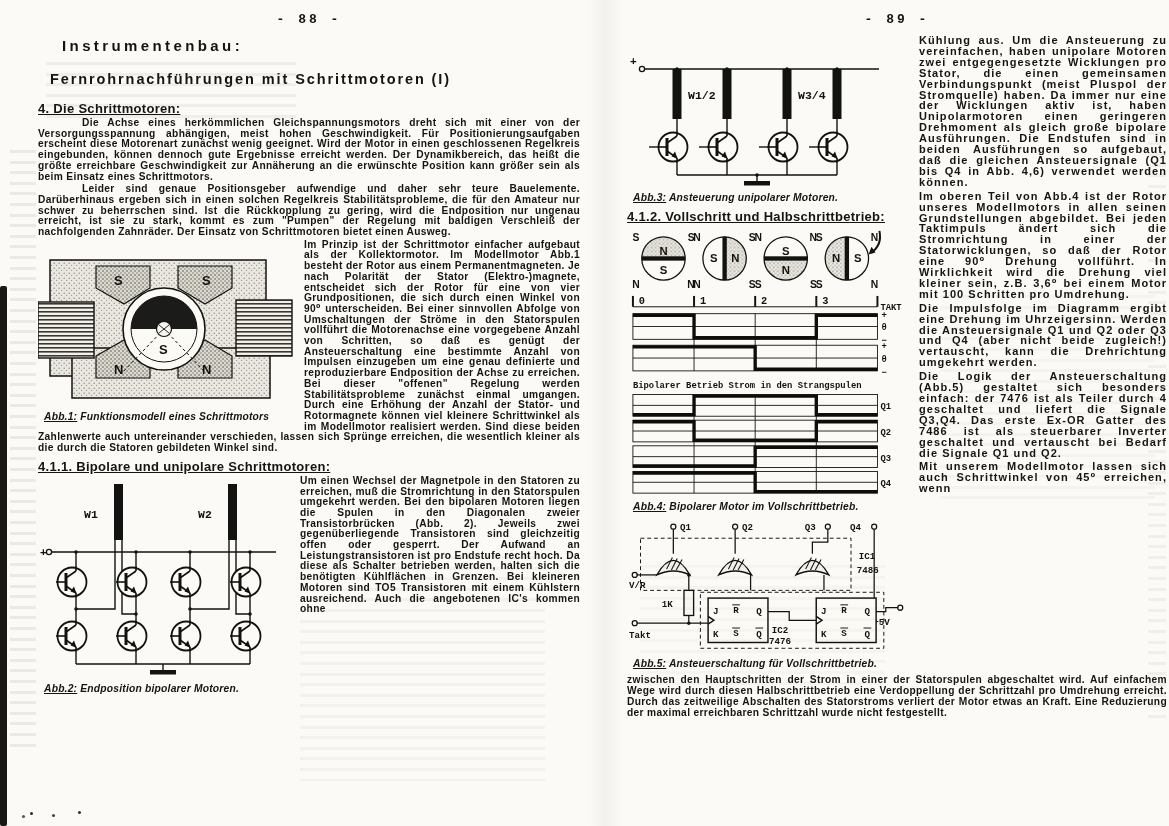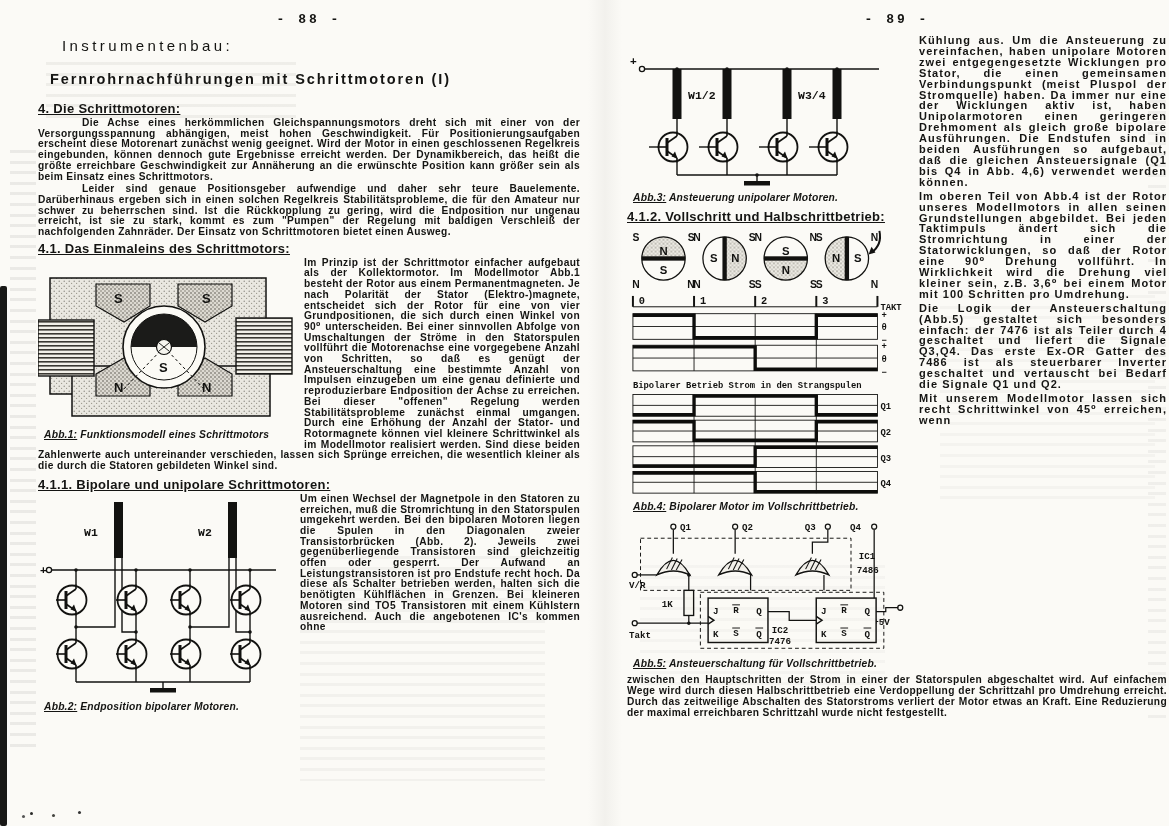--- a/index.html
+++ b/index.html
@@ -3,21 +3,21 @@
 <meta charset="utf-8">
 <style>
   html,body{margin:0;padding:0;}
   body{width:1169px;height:826px;background:#fbfaf6;overflow:hidden;position:relative;
        font-family:"Liberation Sans","DejaVu Sans",sans-serif;color:#141412;}
   .page{position:absolute;top:12px;}
   .page-left{left:38px;width:542px;}
   .page-right{left:627px;width:540px;}
   .pagenum{font-family:"Liberation Mono","DejaVu Sans Mono",monospace;font-weight:bold;
            font-size:13px;letter-spacing:3px;text-align:center;margin-bottom:8px;}
-  .kicker{font-size:15px;font-weight:normal;letter-spacing:3.4px;margin:10px 0 17px 24px;}
+  .kicker{font-size:15px;font-weight:bold;letter-spacing:3.4px;margin:10px 0 17px 24px;}
   .title{font-size:14.5px;font-weight:bold;letter-spacing:1.9px;margin:0 0 14px 12px;}
   .h-sec{font-size:13px;font-weight:bold;text-decoration:underline;text-underline-offset:1px;
          letter-spacing:.3px;margin:3px 0 2px;}
   .body-t{font-size:10.2px;line-height:10.7px;font-weight:bold;text-align:justify;
           letter-spacing:.35px;margin:0 0 2px;}
   .indent{text-indent:44px;}
   .flow{margin:2px 0 2px;}
   .flow::after{content:"";display:block;clear:both;}
   .fig{float:left;margin:2px 10px 2px 0;padding:0;}
   .fig-inline{margin:0 0 8px 0;}
@@ -85,21 +85,20 @@
 
 <div class="page page-left">
   <div class="pagenum">- 88 -</div>
   <div class="kicker">Instrumentenbau:</div>
   <div class="title">Fernrohrnachführungen mit Schrittmotoren (I)</div>
 
   <div class="h-sec">4. Die Schrittmotoren:</div>
   <p class="body-t indent">Die Achse eines herkömmlichen Gleichspannungsmotors dreht sich mit einer von der Versorgungsspannung abhängigen, meist hohen Geschwindigkeit. Für Positionierungsaufgaben erscheint diese Motorenart zunächst wenig geeignet. Wird der Motor in einen geschlossenen Regelkreis eingebunden, können dennoch gute Ergebnisse erreicht werden. Der Dynamikbereich, das heißt die größte erreichbare Geschwindigkeit zur Annäherung an die erwünschte Position kann größer sein als beim Einsatz eines Schrittmotors.</p>
   <p class="body-t indent">Leider sind genaue Positionsgeber aufwendige und daher sehr teure Bauelemente. Darüberhinaus ergeben sich in einen solchen Regelkreis Stabilitätsprobleme, die für den Amateur nur schwer zu beherrschen sind. Ist die Rückkopplung zu gering, wird die Endposition nur ungenau erreicht, ist sie zu stark, kommt es zum "Pumpen" der Regelung mit baldigen Verschleiß der nachfolgenden Zahnräder. Der Einsatz von Schrittmotoren bietet einen Ausweg.</p>
 
-  <div class="h-sec">4.1. Das Einmaleins des Schrittmotors:</div>
   <div class="flow">
     <figure class="fig" style="width:256px">
       <svg width="256" height="166" viewBox="0 0 256 166">
         <rect x="12" y="18" width="216" height="116" fill="url(#dotsLight)" stroke="#121210" stroke-width="1.5"></rect>
         <rect x="34" y="106" width="198" height="50" fill="url(#dotsLight)" stroke="#121210" stroke-width="1.5"></rect>
         <polygon points="58,24 112,24 112,46 86,62 58,46" fill="url(#dotsMed)" stroke="#121210" stroke-width="1.2"></polygon>
         <polygon points="140,24 194,24 194,46 167,62 140,46" fill="url(#dotsMed)" stroke="#121210" stroke-width="1.2"></polygon>
         <polygon points="58,114 86,98 112,114 112,136 58,136" fill="url(#dotsMed)" stroke="#121210" stroke-width="1.2"></polygon>
         <polygon points="140,114 167,98 194,114 194,136 140,136" fill="url(#dotsMed)" stroke="#121210" stroke-width="1.2"></polygon>
         <rect x="0" y="60" width="56" height="56" fill="url(#hatch)" stroke="#121210" stroke-width="1.4"></rect>
@@ -430,22 +429,23 @@
             <line x1="221" y1="113" x2="229" y2="113"></line>
           <line x1="245" y1="113" x2="253" y2="113"></line>
         </g>
       </svg>
       <div class="cap"><span class="cap-label">Abb.5:</span> <span>Ansteuerschaltung für Vollschrittbetrieb.</span></div>
     </div>
 
     <div class="col-right">
       <p class="col-t">Kühlung aus. Um die Ansteuerung zu vereinfachen, haben unipolare Motoren zwei entgegengesetzte Wicklungen pro Stator, die einen gemeinsamen Verbindungspunkt (meist Pluspol der Stromquelle) haben. Da immer nur eine der Wicklungen aktiv ist, haben Unipolarmotoren einen geringeren Drehmoment als gleich große bipolare Ausführungen. Die Endstufen sind in beiden Ausführungen so aufgebaut, daß die gleichen Ansteuersignale (Q1 bis Q4 in Abb. 4,6) verwendet werden können.</p>
       <p class="col-t">Im oberen Teil von Abb.4 ist der Rotor unseres Modellmotors in allen seinen Grundstellungen abgebildet. Bei jeden Taktimpuls ändert sich die Stromrichtung in einer der Statorwicklungen, so daß der Rotor eine 90⁰ Drehung vollführt. In Wirklichkeit wird die Drehung viel kleiner sein, z.B. 3,6⁰ bei einem Motor mit 100 Schritten pro Umdrehung.</p>
+      <p class="col-t">Die Impulsfolge im Diagramm ergibt eine Drehung im Uhrzeigersinn. Werden die Ansteuersignale Q1 und Q2 oder Q3 und Q4 (aber nicht beide zugleich!) vertauscht, kann die Drehrichtung umgekehrt werden.</p>
       <p class="col-t">Die Logik der Ansteuerschaltung (Abb.5) gestaltet sich besonders einfach: der 7476 ist als Teiler durch 4 geschaltet und liefert die Signale Q3,Q4. Das erste Ex-OR Gatter des 7486 ist als steuerbarer Inverter geschaltet und vertauscht bei Bedarf die Signale Q1 und Q2.</p>
-      <p class="col-t">Mit unserem Modellmotor lassen sich recht Schrittwinkel von 45⁰ erreichen, wenn</p>
+      <p class="col-t">Mit unserem Modellmotor lassen sich auch Schrittwinkel von 45⁰ erreichen, wenn</p>
     </div>
   </div>
 
   <p class="bottom-t">zwischen den Hauptschritten der Strom in einer der Statorspulen abgeschaltet wird. Auf einfachem Wege wird durch diesen Halbschrittbetrieb eine Verdoppellung der Schrittzahl pro Umdrehung erreicht. Durch das zeitweilige Abschalten des Statorstroms verliert der Motor etwas an Kraft. Eine Reduzierung der maximal erreichbaren Schrittzahl wurde nicht festgestellt.</p>
 </div>
 
 <div class="artifact edge-strip"></div>
 <div class="artifact speck"></div>
 <div class="artifact gutter"></div>
 <div class="artifact ghost" style="left:10px;top:150px;width:26px;height:600px;"></div>

